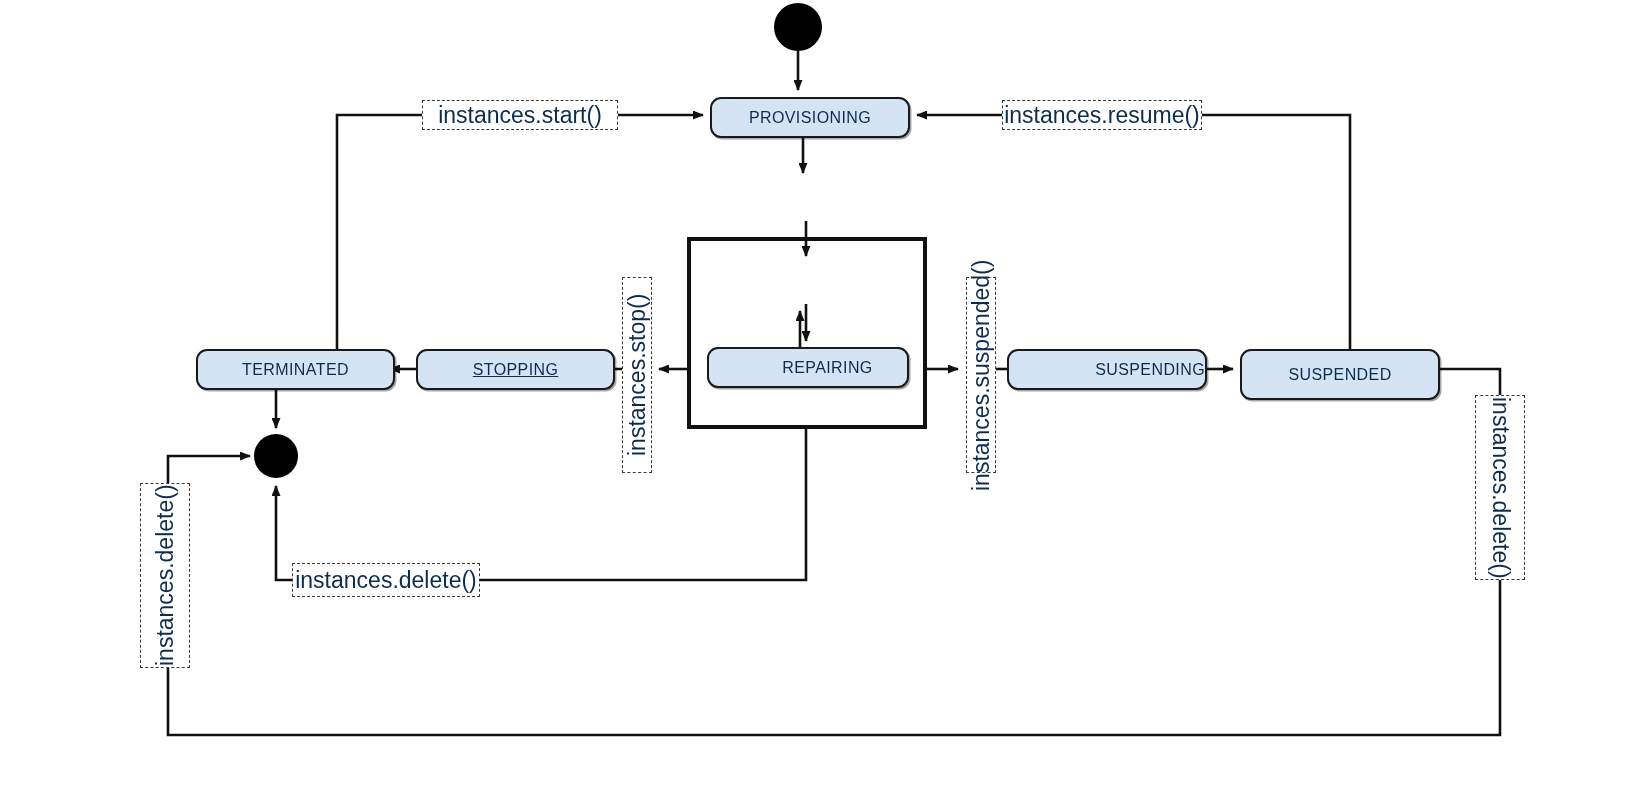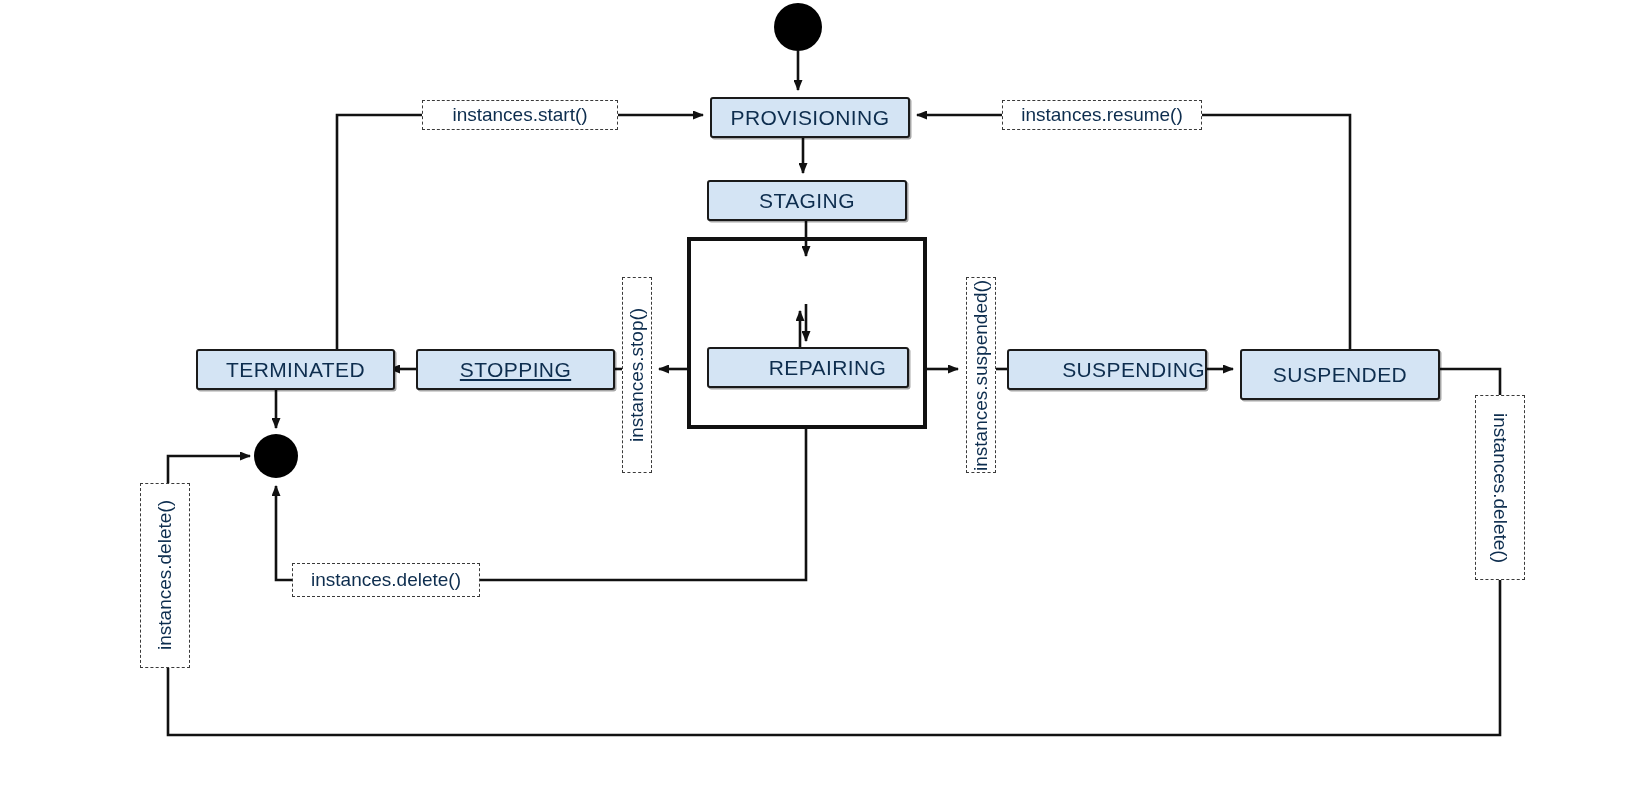--- a/index.html
+++ b/index.html
@@ -23,26 +23,26 @@
     left: 0;
     top: 0;
     width: 1636px;
     height: 807px;
   }
   .state-node {
     position: absolute;
     box-sizing: border-box;
     background: #d4e4f4;
     border: 2px solid #1a1a1a;
-    border-radius: 3px;
+    border-radius: 11px;
     display: flex;
     align-items: center;
     justify-content: center;
     color: #0d2d4e;
-    font-size: 21px;
+    font-size: 16px;
     letter-spacing: 0.4px;
     font-family: "Liberation Sans", sans-serif;
     box-shadow: 1.5px 1.5px 0 rgba(0,0,0,0.35);
   }
   .composite-frame {
     position: absolute;
     box-sizing: border-box;
     border: 4px solid #111111;
     background: transparent;
   }
@@ -50,21 +50,21 @@
     position: absolute;
     border-radius: 50%;
     background: #000000;
   }
   .edge-label {
     position: absolute;
     box-sizing: border-box;
     border: 1.6px dashed #3a3a3a;
     background: #ffffff;
     color: #0d2d4e;
-    font-size: 19px;
+    font-size: 23px;
     display: flex;
     align-items: center;
     justify-content: center;
     font-family: "Liberation Sans", sans-serif;
     white-space: nowrap;
   }
   .edge-label.vertical-up {
     writing-mode: vertical-rl;
     transform: rotate(180deg);
   }
@@ -123,23 +123,20 @@
 
   <div class="composite-frame" style="left:687px; top:237px; width:240px; height:192px;"></div>
 
   <div class="endpoint-dot" style="left:774px; top:3px; width:48px; height:48px;"></div>
   <div class="endpoint-dot" style="left:254px; top:434px; width:44px; height:44px;"></div>
 
   <div class="state-node" style="left:710px; top:97px; width:200px; height:41px;">
     <span>PROVISIONING</span>
   </div>
 
-  <div class="state-node" style="left:707px; top:180px; width:200px; height:41px;">
-    <span>STAGING</span>
-  </div>
 
 
   <div class="state-node" style="left:707px; top:347px; width:202px; height:41px;padding-left:39px;">
     <span>REPAIRING</span>
   </div>
 
   <div class="state-node" style="left:196px; top:349px; width:199px; height:41px;">
     <span>TERMINATED</span>
   </div>
 

